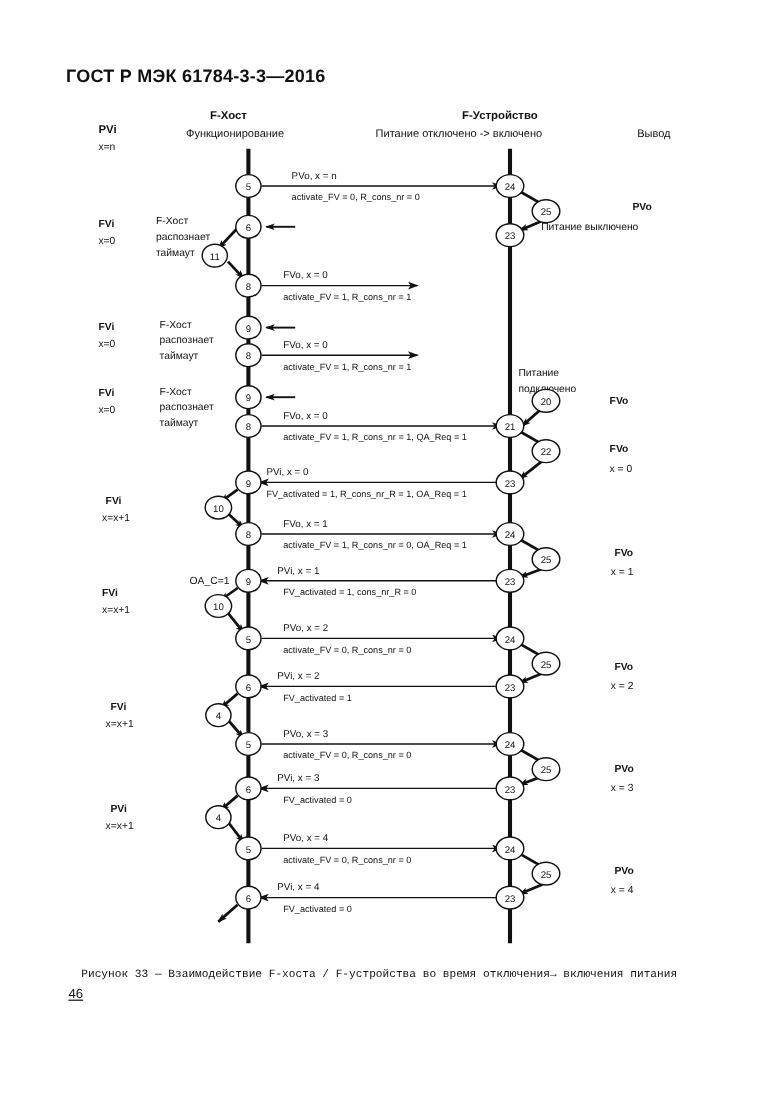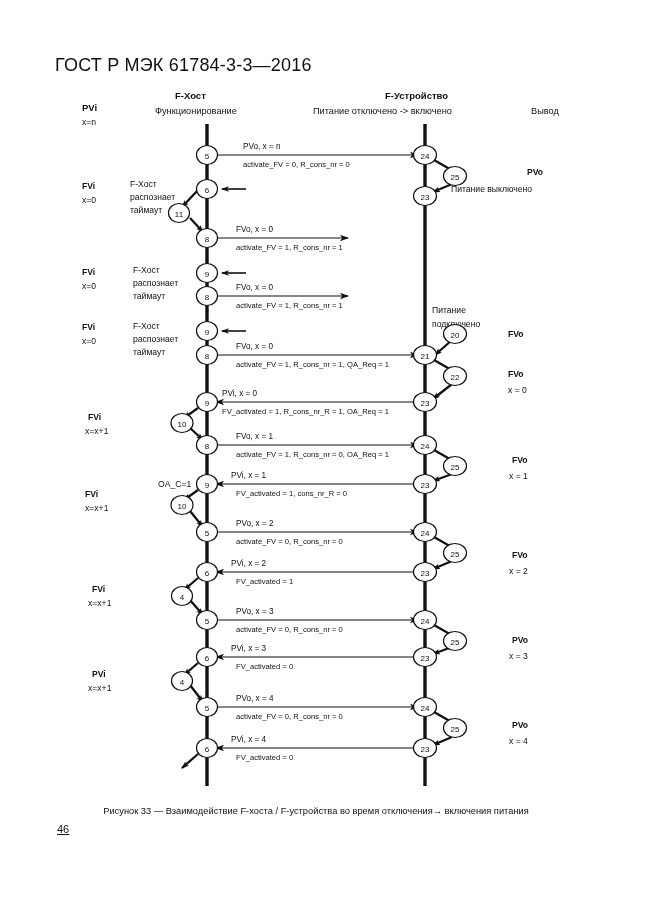--- a/index.html
+++ b/index.html
@@ -10,31 +10,31 @@
     color:#111;
     position:relative;
     overflow:hidden;
   }
   #page {
     position:absolute; inset:0;
     background:#ffffff;
   }
   .std-header {
     position:absolute; left:55px; top:55px;
-    font-size:18px; font-weight:normal; letter-spacing:0.2px;
+    font-size:15px; font-weight:bold; letter-spacing:0.2px;
     white-space:nowrap;
   }
   .page-num {
     position:absolute; left:57px; top:823px;
     font-size:11px;
     text-decoration:underline;
   }
   .caption {
     position:absolute; left:0; top:806px; width:632px;
-    text-align:center; font-size:9.3px;
+    text-align:center; font-size:9.3px;font-family:Liberation Mono, monospace;
   }
   svg#diagram { position:absolute; left:0; top:0; }
 
   .lbl { font-family:"Liberation Sans", sans-serif; fill:#111; }
   .colhead-b { font-size:9.5px; font-weight:bold; }
   .colhead-n { font-size:9.2px; }
   .sidelbl-b { font-size:8.6px; font-weight:bold; }
   .sidelbl-n { font-size:8.6px; }
   .msg { font-size:8.2px; }
   .msg-sm { font-size:7.6px; }

